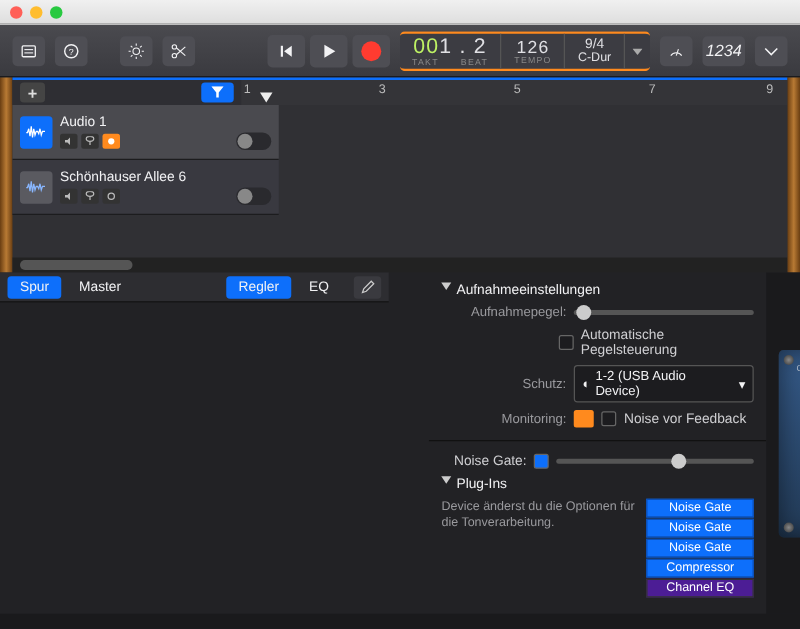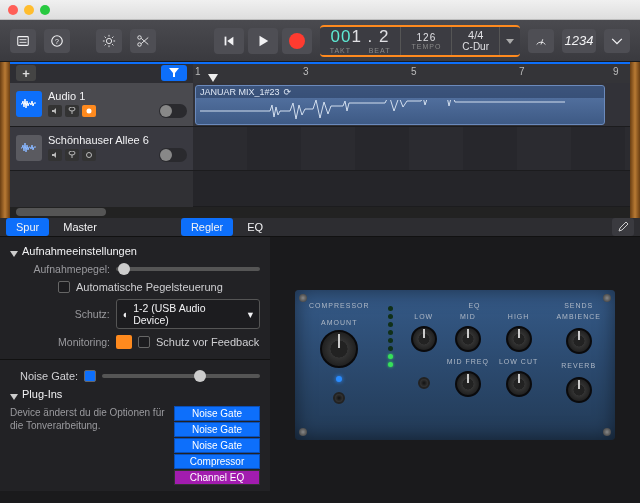--- a/index.html
+++ b/index.html
@@ -59,21 +59,21 @@
   .ruler-row{height:20px;display:flex;background:var(--ruler);}
   .track-head-top{width:183px;background:#2e2e33;display:flex;align-items:center;padding:0 6px;gap:6px;}
   .addbtn{width:20px;height:16px;background:#444;border-radius:3px;color:#ddd;display:flex;align-items:center;justify-content:center;font-size:13px;font-weight:bold;}
   .filter-btn{width:26px;height:16px;background:var(--accent);border-radius:3px;margin-left:auto;display:flex;align-items:center;justify-content:center;}
   .filter-btn svg{width:10px;height:10px;fill:#fff;}
   .ruler{flex:1;position:relative;color:#bbb;font-size:10px;}
   .ruler .tick{position:absolute;top:2px;}
   .playhead{position:absolute;top:10px;width:0;height:0;border-left:5px solid transparent;border-right:5px solid transparent;border-top:8px solid #eee;}
   
   .tracks{flex:1;display:flex;}
-  .track-heads{width:183px;display:flex;flex-direction:column;}
+  .track-heads{width:213px;display:flex;flex-direction:column;}
   .th{height:44px;background:var(--track-bg);border-bottom:1px solid #1c1c1e;display:flex;align-items:center;padding:4px 6px;gap:6px;}
   .th.dim{background:var(--track-bg2);}
   .wave-ico{width:26px;height:26px;background:var(--accent);border-radius:3px;display:flex;align-items:center;justify-content:center;}
   .wave-ico.dim{background:#5a5a60;}
   .wave-ico svg{width:18px;height:12px;fill:#fff;}
   .th-main{flex:1;display:flex;flex-direction:column;gap:2px;}
   .th-name{color:var(--text-bright);font-size:11px;}
   .th-ctrls{display:flex;gap:3px;align-items:center;}
   .mini{width:14px;height:12px;background:#333;border-radius:2px;display:flex;align-items:center;justify-content:center;}
   .mini.on{background:var(--orange);}
@@ -82,45 +82,45 @@
   .track-lanes{flex:1;position:relative;background:#2a2a2e;}
   .lane{height:44px;border-bottom:1px solid #1c1c1e;position:relative;background:repeating-linear-gradient(90deg,#2b2b30 0,#2b2b30 54px,#27272c 54px,#27272c 108px);}
   .lane.sel{background:#323238;}
   .clip{position:absolute;top:2px;left:2px;height:40px;background:linear-gradient(var(--clip),var(--clip-dark));border-radius:3px;border:1px solid #6b8abc;overflow:hidden;}
   .clip-title{font-size:9px;color:#dfe8f5;padding:1px 4px;background:rgba(40,60,95,.6);display:flex;align-items:center;gap:4px;}
   .clip-wave{height:26px;display:flex;align-items:center;justify-content:flex-start;padding:0 4px;}
   .clip-wave svg{height:22px;fill:#c8d6ec;}
   .hscroll{height:12px;background:#222;display:flex;align-items:center;}
   .hs-grab{height:8px;width:90px;background:#555;border-radius:4px;margin-left:6px;}
   
-  .lower{height:273px;display:flex;flex-direction:column;background:var(--panel-darker);}
+  .lower{height:273px;display:flex;background:var(--panel-darker);gap:32px;}
   .lower-tabs{height:24px;display:flex;align-items:center;padding:0 6px;background:#2d2d31;border-bottom:1px solid #111;}
   .tab{padding:3px 10px;border-radius:3px;margin-right:4px;color:var(--text-bright);font-size:11px;cursor:pointer;}
   .tab.sel{background:var(--accent);}
   .tab.plain{background:#3a3a3f;}
   .tabs-right{margin-left:auto;display:flex;}
   .pencil{width:22px;height:18px;background:#3a3a3f;border-radius:3px;display:flex;align-items:center;justify-content:center;margin-left:6px;}
   .lower-body{flex:1;display:flex;}
   .insp{width:270px;padding:8px 10px;display:flex;flex-direction:column;gap:6px;color:var(--text);font-size:11px;overflow:hidden;}
-  .sect{display:flex;align-items:flex-end;gap:4px;color:var(--text-bright);font-size:11px;}
+  .sect{display:flex;align-items:flex-start;gap:4px;color:var(--text-bright);font-size:11px;}
   .tri{width:0;height:0;border-left:4px solid transparent;border-right:4px solid transparent;border-top:6px solid #ccc;}
   .row{display:flex;align-items:center;gap:6px;}
   .label{width:100px;text-align:right;color:var(--text-dim);font-size:10.5px;}
   .slider{flex:1;height:4px;background:#555;border-radius:2px;position:relative;}
   .slider .knob{position:absolute;top:-4px;width:12px;height:12px;background:#ccc;border-radius:50%;}
   .sel-box{background:#1c1c1f;border:1px solid #555;border-radius:3px;padding:2px 6px;color:var(--text-bright);font-size:10.5px;display:flex;align-items:center;gap:4px;}
   .chk{width:12px;height:12px;border:1px solid #666;border-radius:2px;background:#1c1c1f;}
   .chk.on{background:var(--accent);}
   .orange-sq{width:16px;height:14px;background:var(--orange);border-radius:2px;}
   .divider{height:1px;background:#111;margin:4px -10px;}
   .pluglist{margin-left:auto;display:flex;flex-direction:column;gap:1px;width:86px;}
   .plugrow{display:flex;gap:8px;align-items:flex-start;}
   .plugtxt{flex:1;color:var(--text-dim);font-size:10px;line-height:1.3;}
   .plug{background:var(--accent);color:#fff;font-size:10px;padding:1px 4px;text-align:center;border:1px solid #0a4fb8;}
-  .plug.grey{background:#a21caf;border-color:#333;}
+  .plug.grey{background:#4c1d95;border-color:#333;}
   
   .rack-area{flex:1;background:#1a1a1c;display:flex;align-items:center;justify-content:center;padding:10px;}
   .rack{width:320px;height:150px;background:linear-gradient(#355a88,#223a56);border-radius:4px;position:relative;padding:12px 14px 8px;display:flex;gap:18px;box-shadow:inset 0 0 20px rgba(0,0,0,.5);}
   .screw{position:absolute;width:8px;height:8px;border-radius:50%;background:radial-gradient(#888,#333);}
   .screw.tl{top:4px;left:4px;} .screw.tr{top:4px;right:4px;}
   .screw.bl{bottom:4px;left:4px;} .screw.br{bottom:4px;right:4px;}
   .rack-sec{display:flex;flex-direction:column;align-items:center;gap:4px;}
   .rack-label{font-size:7px;color:#aeb8c6;letter-spacing:1px;}
   .knob-lg{width:38px;height:38px;border-radius:50%;background:radial-gradient(#222 35%,#333 36%,#111);border:2px solid #0a0a0c;position:relative;}
   .knob-sm{width:26px;height:26px;border-radius:50%;background:radial-gradient(#222 35%,#333 36%,#111);border:2px solid #0a0a0c;position:relative;}
@@ -197,29 +197,29 @@
           <polygon points="4,2 14,8 4,14"></polygon>
         </svg>
       </div>
     <div class="tbtn">
         <div class="rec"></div>
       </div>
   </div>
 
   <div class="lcd">
     <div class="lcd-cell">
-      <div class="lcd-big"><span style="color:#5eead4">00</span><span>1 . 2</span></div>
+      <div class="lcd-big"><span style="color:#bef264">00</span><span>1 . 2</span></div>
       <div class="lcd-sm"><span>TAKT</span>&nbsp;&nbsp;&nbsp;&nbsp;&nbsp;&nbsp;<span>BEAT</span></div>
     </div>
     <div class="lcd-cell">
-      <div class="lcd-big" style="font-size:10px">126</div>
+      <div class="lcd-big" style="font-size:14px">126</div>
       <div class="lcd-sm">TEMPO</div>
     </div>
     <div class="lcd-cell">
-      <div style="font-size:11px">4/4</div>
+      <div style="font-size:11px">9/4</div>
       <div style="font-size:10px">C-Dur</div>
     </div>
     <div class="lcd-cell" style="padding:2px 6px">
         <svg width="8" height="8">
           <polygon points="0,2 8,2 4,7" fill="#aaa"></polygon>
         </svg>
       </div>
   </div>
 
   <div class="right-tools">
@@ -311,37 +311,20 @@
               <div class="mini">
                   <svg width="8" height="8">
                     <circle cx="4" cy="4" r="2.5" fill="none" stroke="#bbb"></circle>
                   </svg>
                 </div>
               <div class="toggle"></div>
             </div>
           </div>
         </div>
       </div>
-      <div class="track-lanes">
-        <div class="lane sel">
-          <div class="clip" style="width:410px">
-            <div class="clip-title">
-              <span>JANUAR MIX_1#23</span>
-              <span>⟳</span>
-            </div>
-            <div class="clip-wave">
-              <svg viewBox="0 0 400 22" width="400">
-                <path d="M0 11h70l2-6 2 12 2-10 2 8 2-4h10l3-8 3 16 3-14 3 10 3-6h8l3-9 4 18 4-16 4 12 3-8h12l2-5 2 10 2-8h36l4-8 5 16 5-14 4 10 4-6h14l2-4 2 8 2-6h16l3-7 3 14 3-12 3 8h110" fill="none" stroke="#d2deee" stroke-width="1"></path>
-              </svg>
-            </div>
-          </div>
-        </div>
-        <div class="lane"></div>
-        <div class="lane" style="height:36px;background:#252529"></div>
-      </div>
     </div>
     <div class="hscroll">
         <div class="hs-grab"></div>
       </div>
   </div>
   <div class="wood"></div>
 </div>
 
 <div class="lower">
   <div class="lower-tabs">
@@ -364,37 +347,37 @@
       <div class="sect">
         <span class="tri"></span>
         <span>Aufnahmeeinstellungen</span>
       </div>
       <div class="row">
         <div class="label">Aufnahmepegel:</div>
         <div class="slider">
             <div class="knob" style="left:2px"></div>
           </div>
       </div>
-      <div class="row" style="margin-left:48px">
+      <div class="row" style="margin-left:94px">
         <div class="chk"></div>
         <span>Automatische Pegelsteuerung</span>
       </div>
       <div class="row">
         <div class="label">Schutz:</div>
         <div class="sel-box">
           <span>◐</span>
           <span>1-2  (USB Audio Device)</span>
           <span>▾</span>
         </div>
       </div>
       <div class="row">
         <div class="label">Monitoring:</div>
         <div class="orange-sq"></div>
         <div class="chk"></div>
-        <span>Schutz vor Feedback</span>
+        <span>Noise vor Feedback</span>
       </div>
 
       <div class="divider"></div>
 
       <div class="row">
         <span style="margin-left:10px">Noise Gate:</span>
         <div class="chk on"></div>
         <div class="slider" style="flex:1">
             <div class="knob" style="left:58%"></div>
           </div>

